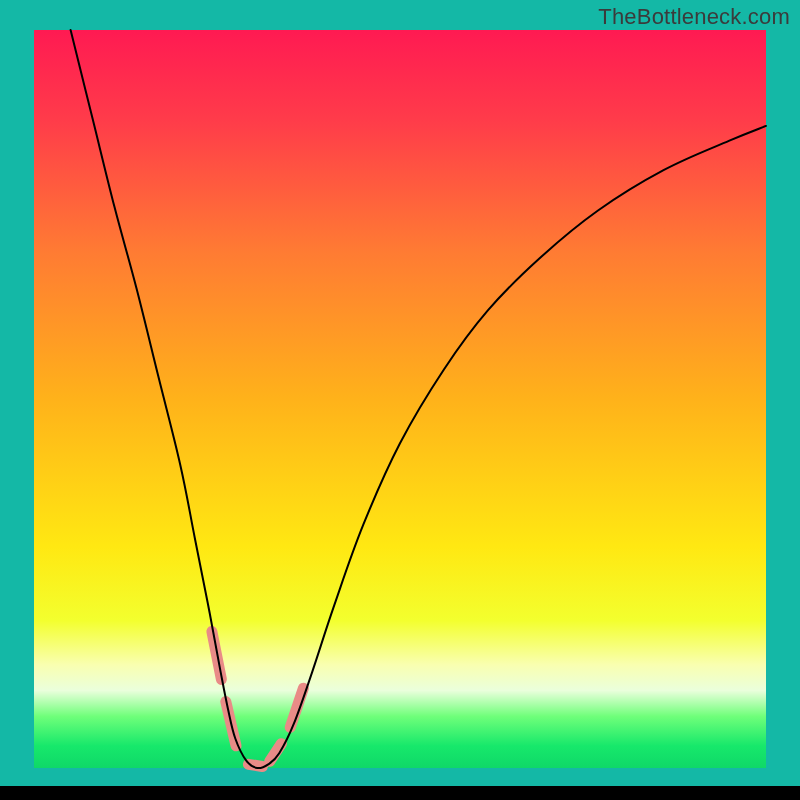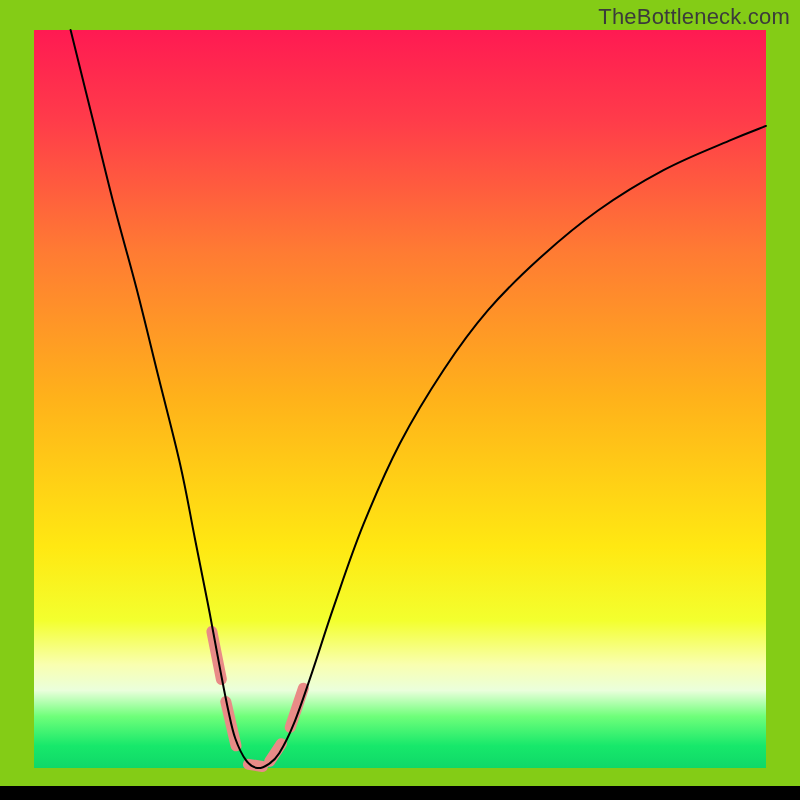--- a/index.html
+++ b/index.html
@@ -10,21 +10,21 @@
     background: #000;
     overflow: hidden;
     font-family: Arial, Helvetica, sans-serif;
   }
   .frame {
     position: absolute;
     top: 0;
     left: 0;
     width: 800px;
     height: 786px;
-    background: #84cc16;
+    background: #14b8a6;
   }
   .watermark {
     position: absolute;
     top: 4px;
     right: 10px;
     color: #3b3b3b;
     font-size: 22px;
     font-weight: 500;
     letter-spacing: 0.2px;
     z-index: 20;

